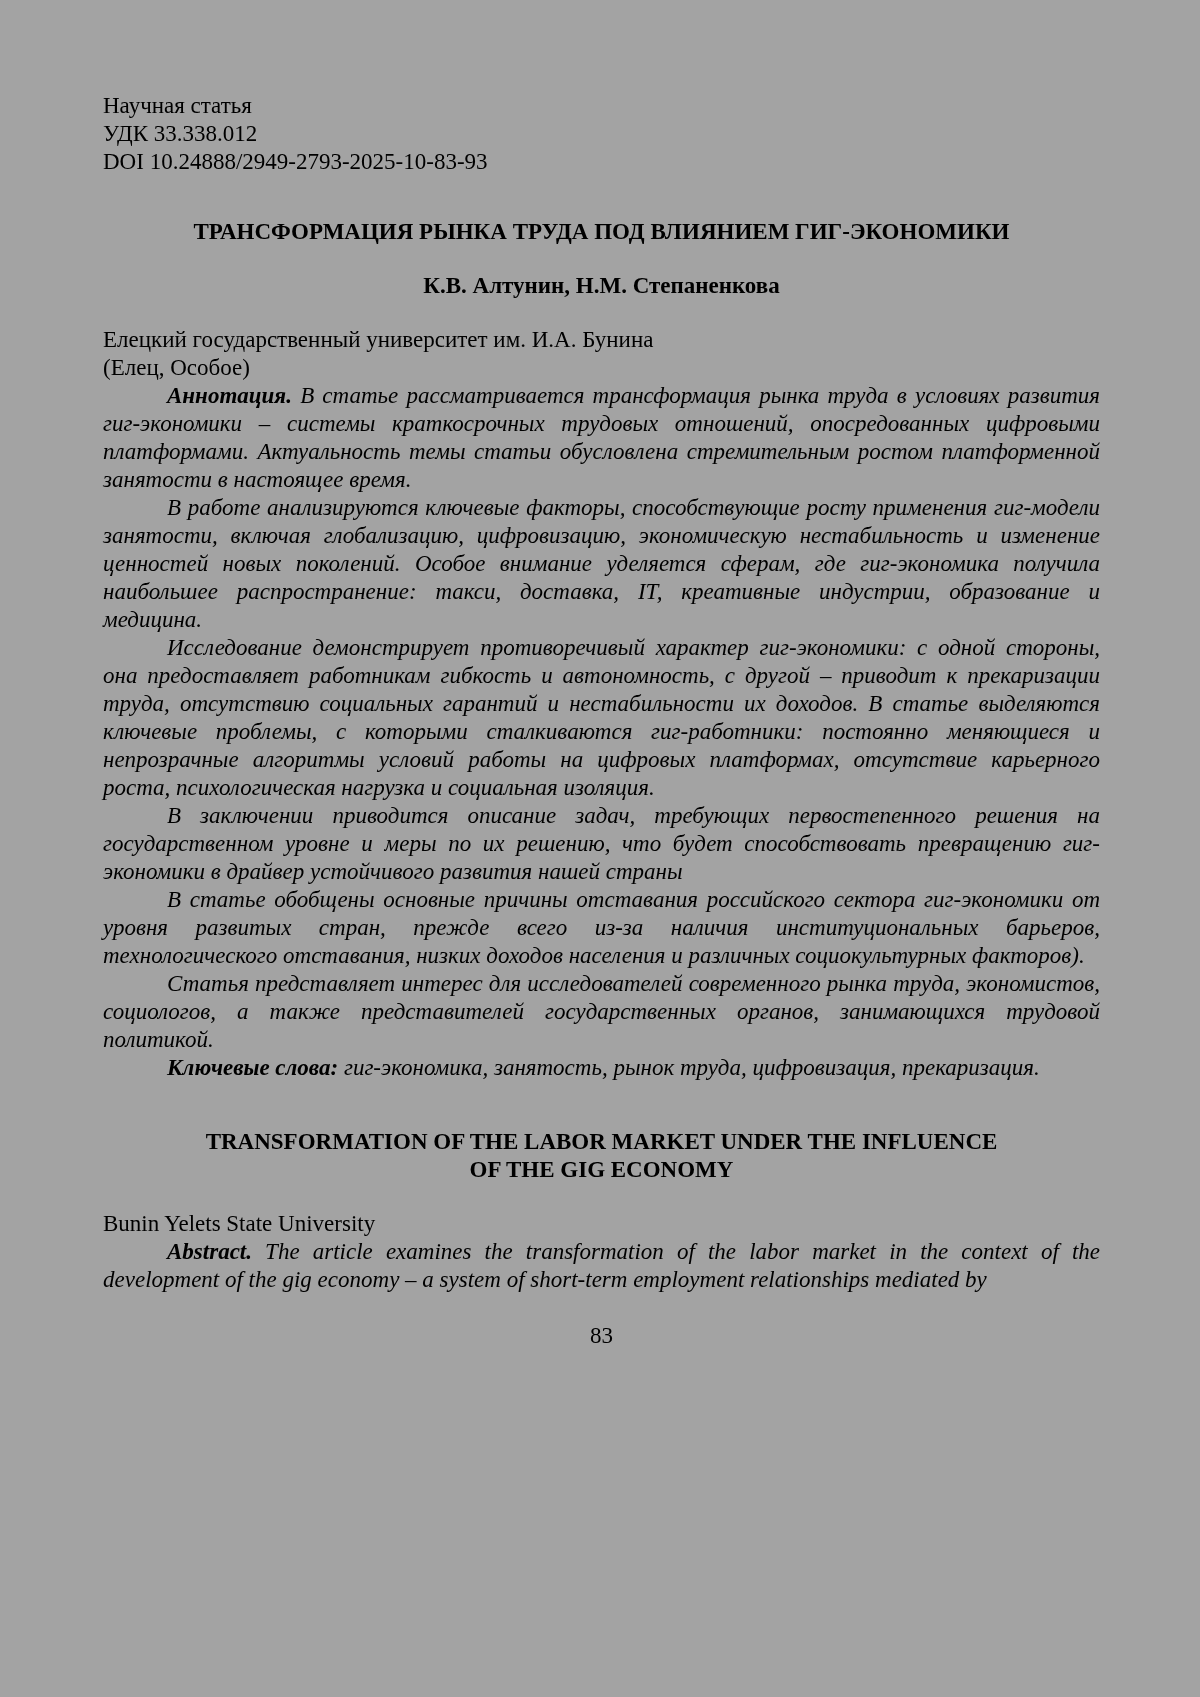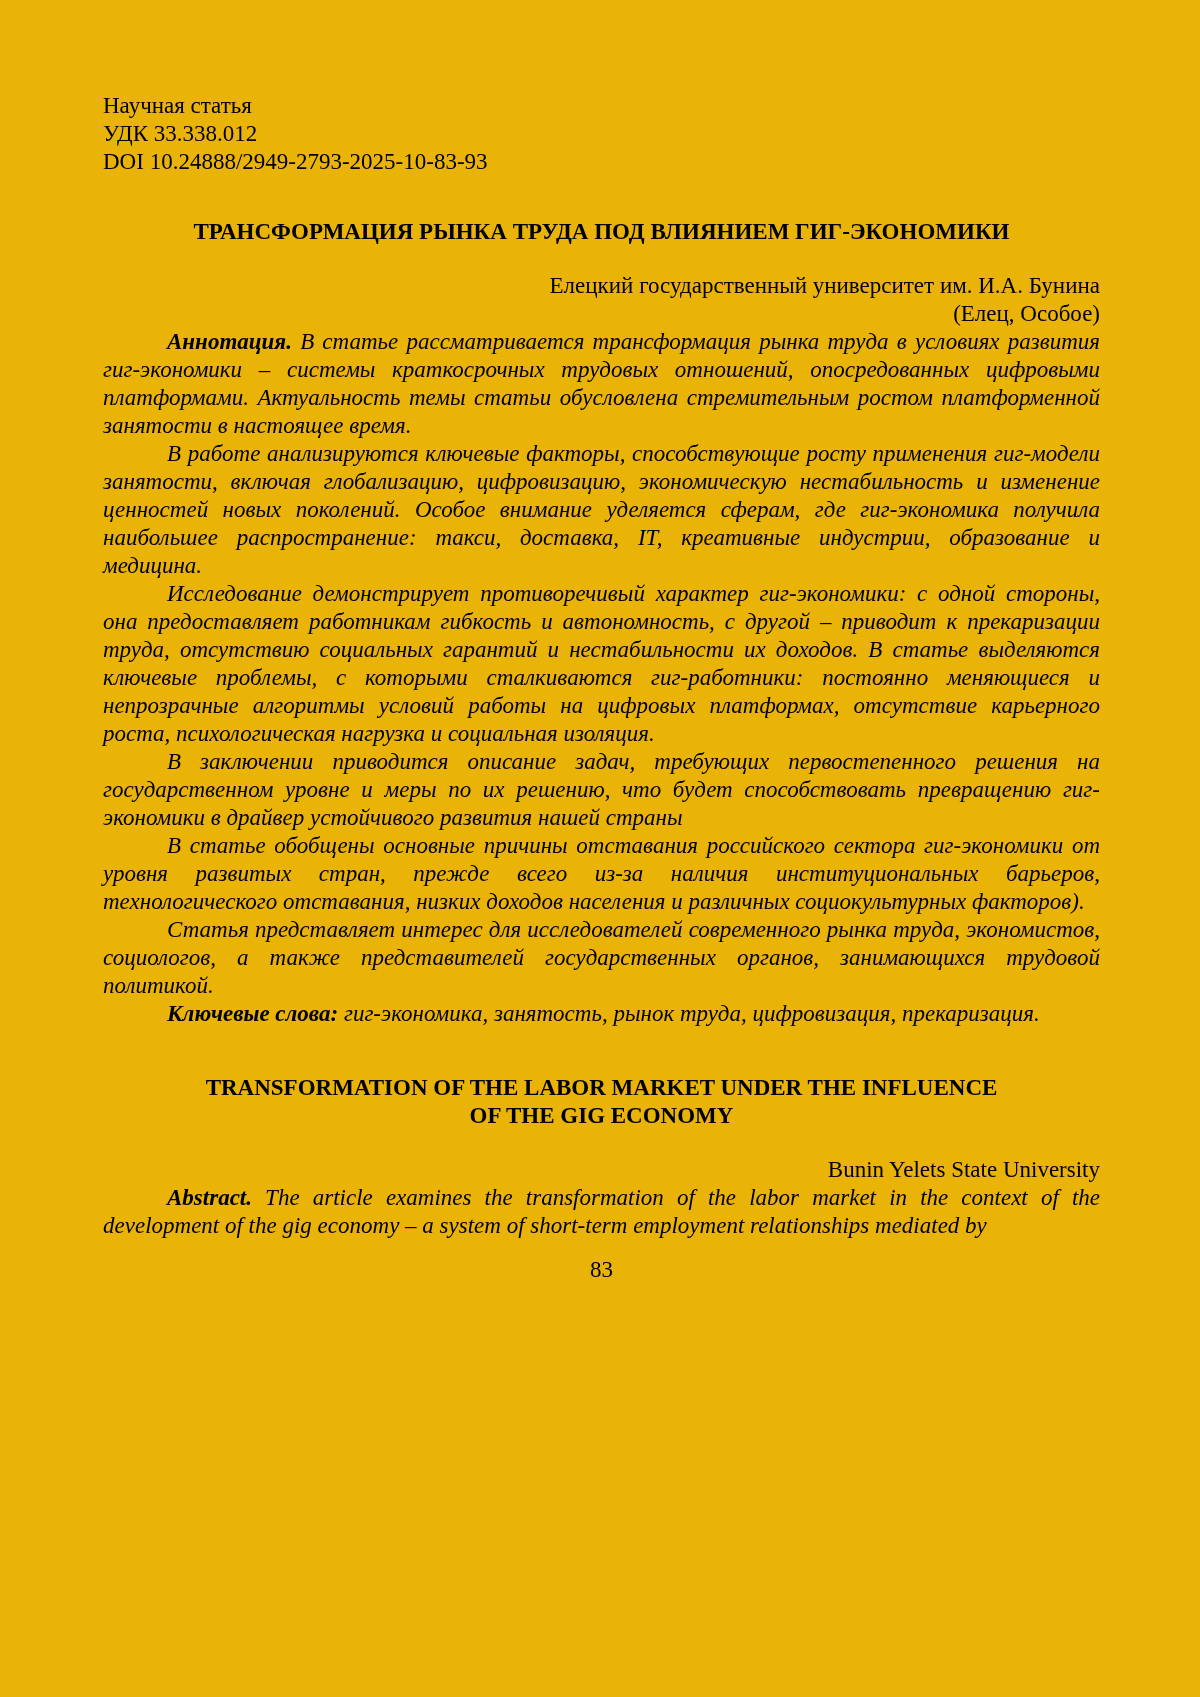--- a/index.html
+++ b/index.html
@@ -2,53 +2,54 @@
 <html><head>
   <meta charset="utf-8">
   <style>
     * { box-sizing: border-box; }
     html, body { margin: 0; padding: 0; }
     body { background: #ffffff; }
     .page {
       width: 1200px;
       height: 1697px;
       margin: 0 auto;
-      background: #eab308;
+      background: #a3a3a3;
       color: #000000;
       font-family: "Liberation Serif", serif;
       font-size: 23px;
       line-height: 28px;
       overflow: hidden;
     }
     .content { padding: 92px 100px 0 103px; }
     .meta-line { text-align: left; }
     .ru-title { text-align: center; font-weight: bold; margin-top: 42px; }
     .authors { text-align: center; font-weight: bold; margin-top: 26px; }
-    .affil { text-align: right; margin-top: 26px; }
+    .affil { text-align: left; margin-top: 26px; }
     .abstract { font-style: italic; }
     .para { margin: 0; text-indent: 64px; text-align: justify; }
     .lead { font-weight: bold; }
     .en-block { margin-top: 46px; }
     .en-title { text-align: center; font-weight: bold; }
-    .page-number { text-align: center; margin-top: 16px; }
+    .page-number { text-align: center; margin-top: 28px; }
   </style>
 </head>
 <body>
 
 <div class="page">
   <div class="content">
 
     <div class="meta">
       <div class="meta-line">Научная статья</div>
       <div class="meta-line">УДК 33.338.012</div>
       <div class="meta-line">DOI 10.24888/2949-2793-2025-10-83-93</div>
     </div>
 
     <div class="ru-title">ТРАНСФОРМАЦИЯ РЫНКА ТРУДА ПОД ВЛИЯНИЕМ ГИГ-ЭКОНОМИКИ</div>
 
+    <div class="authors">К.В. Алтунин, Н.М. Степаненкова</div>
 
     <div class="affil">
       <div>Елецкий государственный университет им. И.А. Бунина</div>
       <div>(Елец, Особое)</div>
     </div>
 
     <div class="abstract">
       <p class="para"><span class="lead">Аннотация.</span> <span>В статье рассматривается трансформация рынка труда в условиях развития гиг-экономики – системы краткосрочных трудовых отношений, опосредованных цифровыми платформами. Актуальность темы статьи обусловлена стремительным ростом платформенной занятости в настоящее время.</span></p>
       <p class="para">В работе анализируются ключевые факторы, способствующие росту применения гиг-модели занятости, включая глобализацию, цифровизацию, экономическую нестабильность и изменение ценностей новых поколений. Особое внимание уделяется сферам, где гиг-экономика получила наибольшее распространение: такси, доставка, IT, креативные индустрии, образование и медицина.</p>
       <p class="para">Исследование демонстрирует противоречивый характер гиг-экономики: с одной стороны, она предоставляет работникам гибкость и автономность, с другой – приводит к прекаризации труда, отсутствию социальных гарантий и нестабильности их доходов. В статье выделяются ключевые проблемы, с которыми сталкиваются гиг-работники: постоянно меняющиеся и непрозрачные алгоритмы условий работы на цифровых платформах, отсутствие карьерного роста, психологическая нагрузка и социальная изоляция.</p>

